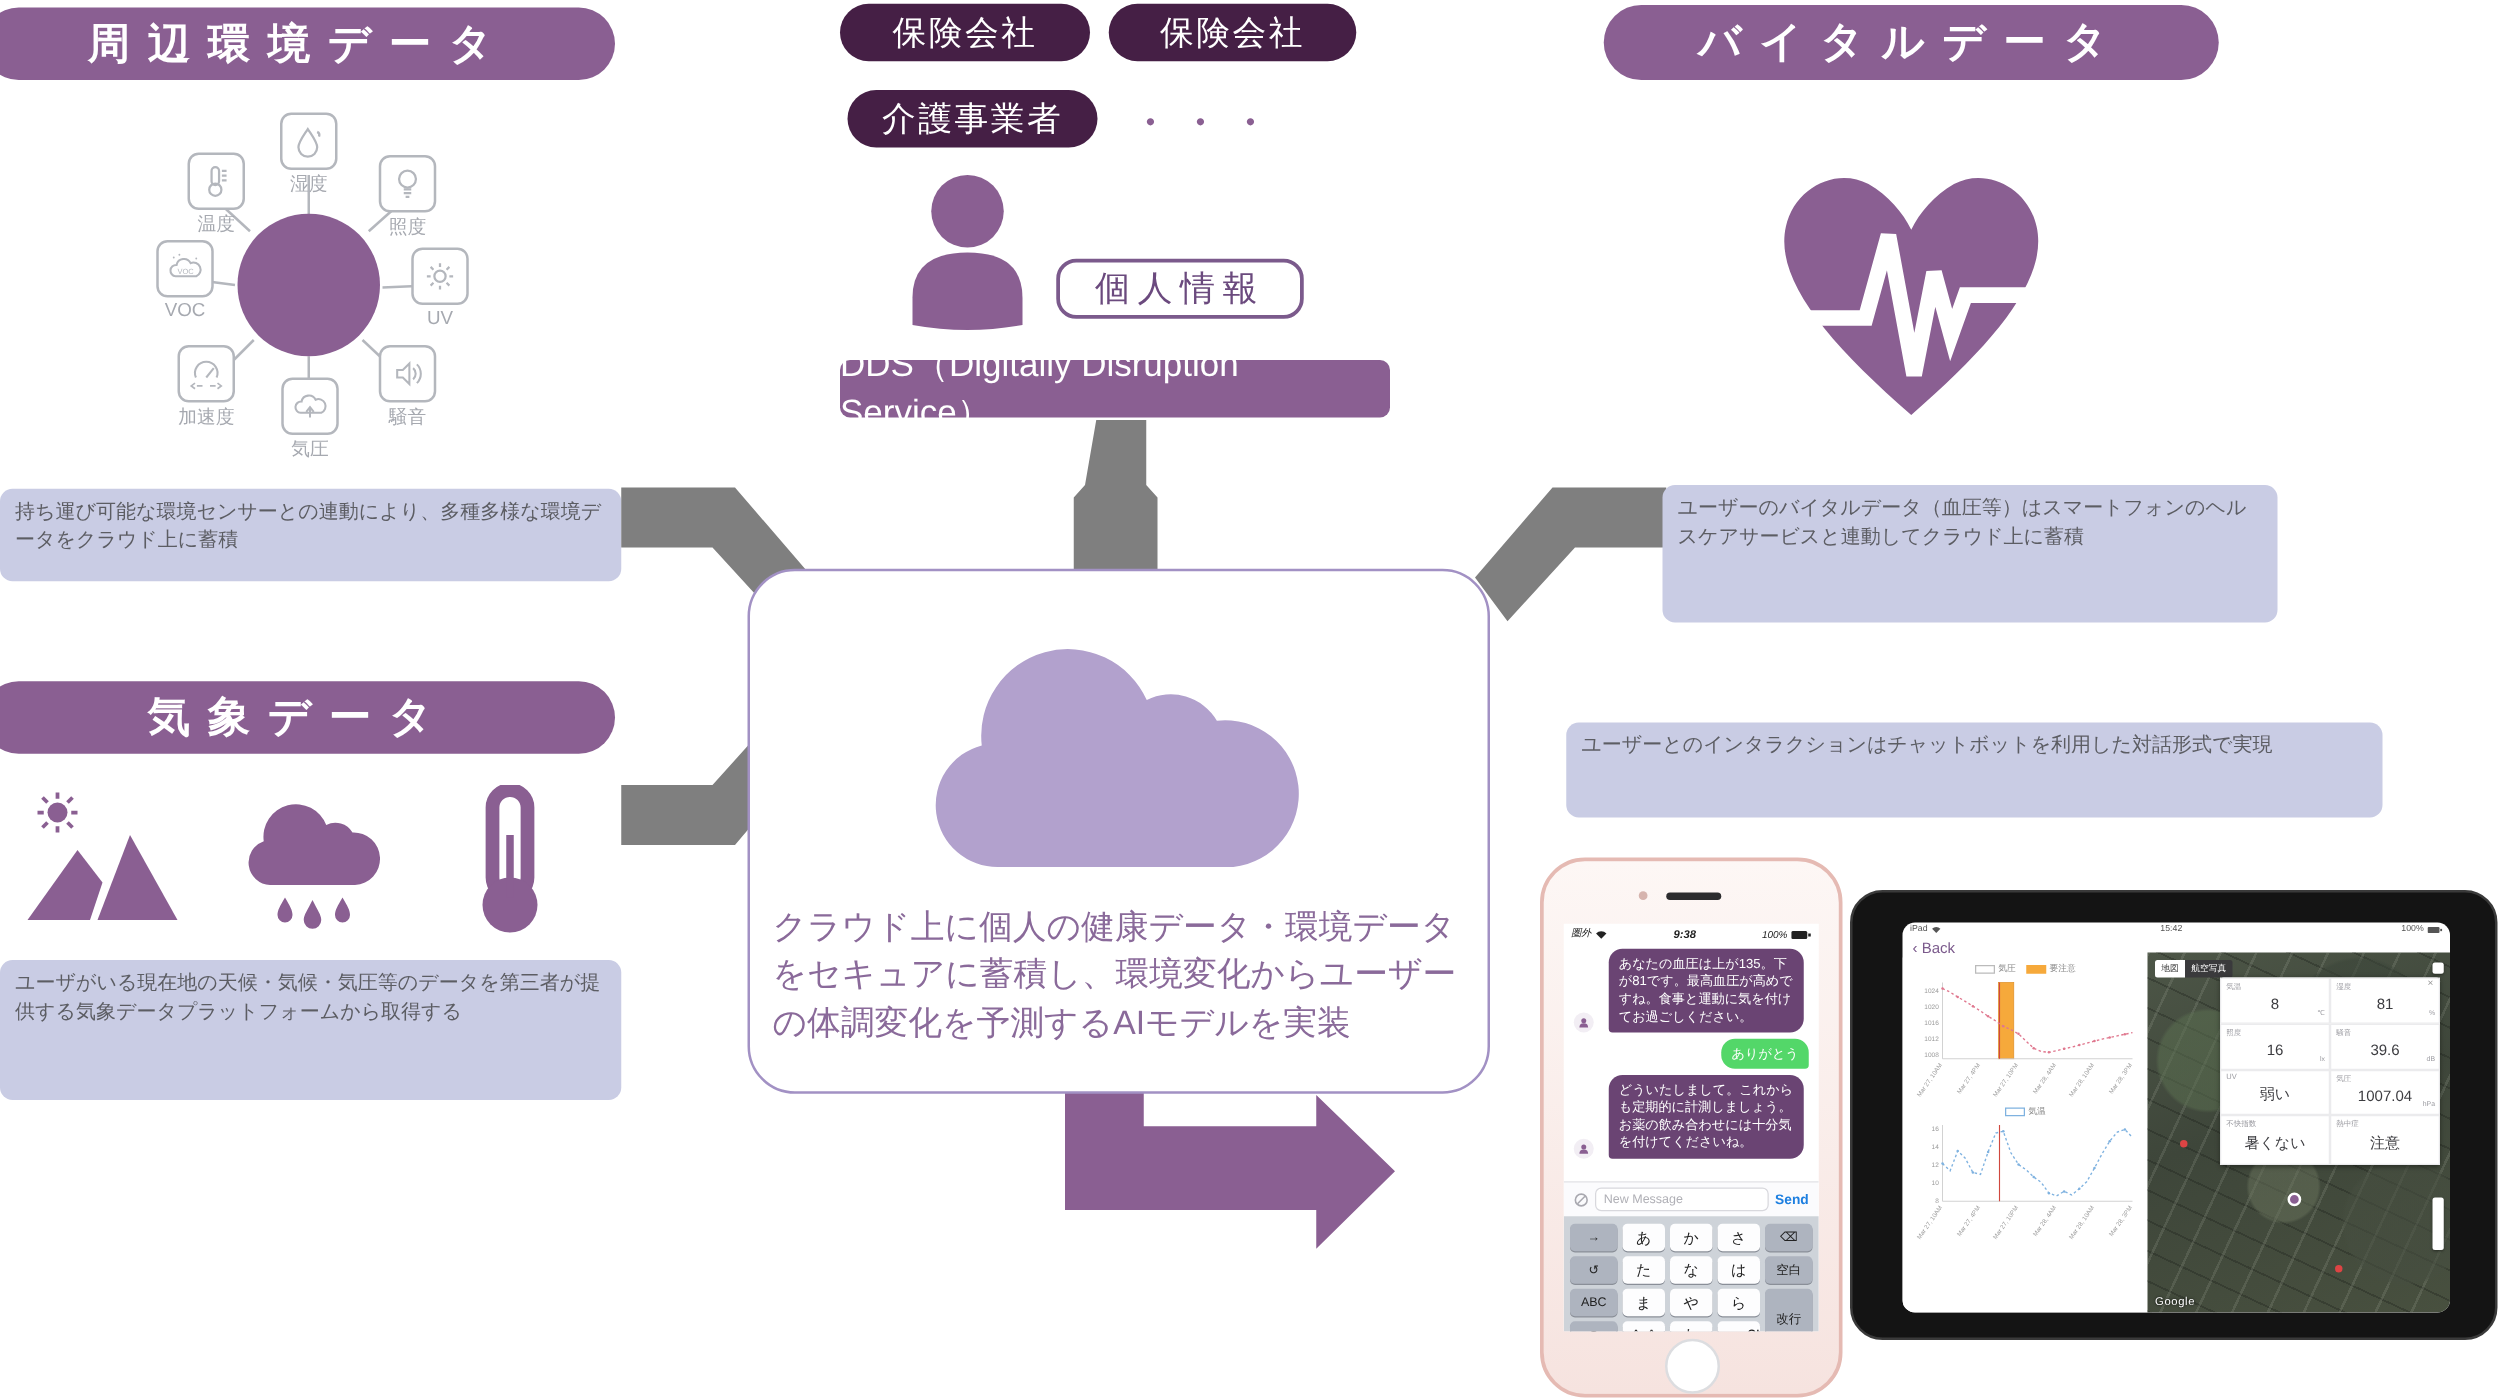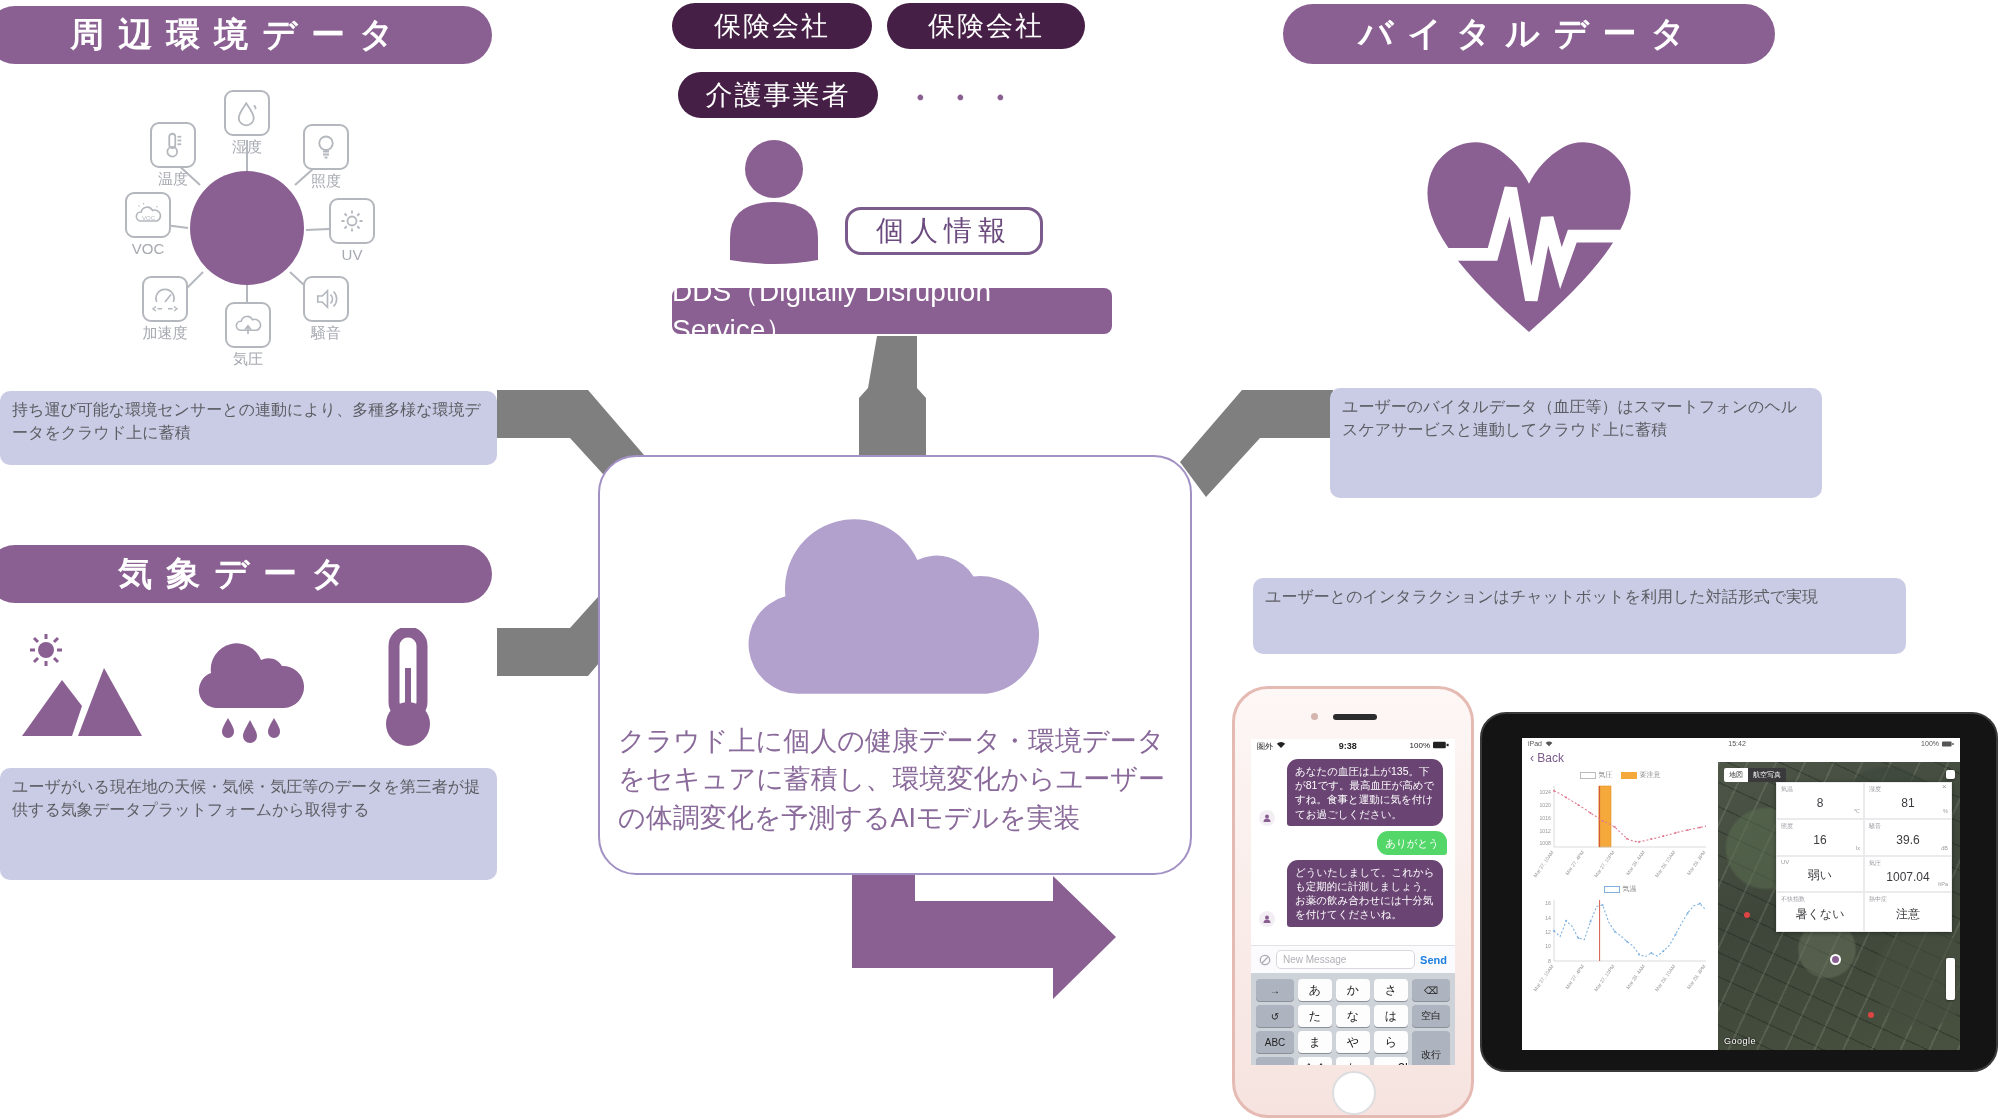--- a/index.html
+++ b/index.html
@@ -58,21 +58,21 @@
     border:2px solid var(--c-box-border,#a291c4); border-radius:38px; background:#fff;
   }
   .cloud-text { color:#8a6a9a; font-size:27px; line-height:1.42; }
 
   
   .phone {
     background:linear-gradient(180deg,#fdf7f5,#f6e3df);
     border:3px solid #e5bab3; border-radius:36px;
   }
   .phone-screen { background:#fff; overflow:hidden; }
-  .p-status { display:flex; align-items:flex-start; font-size:9px; color:#222; padding:2px 6px; gap:3px; }
+  .p-status { display:flex; align-items:flex-end; font-size:9px; color:#222; padding:2px 6px; gap:3px;font-style:italic; }
   .bubble {
     font-size:10.5px; line-height:1.35; color:#fff; padding:5px 8px; border-radius:11px;
   }
   .bubble.purple { background:var(--c-bubble-purple,#6a4473); border-bottom-left-radius:3px; }
   .bubble.green  { background:var(--c-bubble-green,#53d769); border-bottom-right-radius:3px; }
   .msg-row { display:flex; align-items:flex-end; gap:12px; margin:5px 8px; }
   .msg-row.right { justify-content:flex-end; }
   .avatar {
     width:16px; height:16px; border-radius:50%; background:#f2eef4; flex:0 0 16px;
     display:flex; align-items:center; justify-content:center;
@@ -97,21 +97,21 @@
     font-size:12px; color:#222; border:none;
   }
   .key.fn { background:#aeb4bf; font-size:10px; }
   .key.tall { grid-row:span 2; }
   .home {
     border:2px solid #dcdde0; border-radius:50%; background:#fff;
   }
 
   
   .ipad { background:#141414; border:2px solid #3a3a3a; border-radius:26px; }
-  .ipad-screen { background:#fff; overflow:hidden; }
+  .ipad-screen { background:#fff; overflow:hidden;border-radius:10px; }
   .t-status { display:flex; align-items:center; font-size:7px; color:#555; padding:2px 6px; gap:3px; }
   .back-btn { color:#7b5a8c; font-size:12px; }
   .chartwrap { position:absolute; }
   .legend { display:flex; justify-content:center; gap:8px; align-items:center; font-size:7px; color:#888; margin-bottom:1px; }
   .legend .sw { width:16px; height:7px; display:inline-block; margin-right:3px; vertical-align:middle; }
   .panel-foot { background:#f6f6f7; border-top:1px solid #e8e8ea; }
   .map {
     background:
       radial-gradient(circle at 20% 30%, rgba(90,110,80,.55) 0 14%, transparent 15%),
       radial-gradient(circle at 70% 20%, rgba(60,70,58,.6) 0 18%, transparent 19%),

